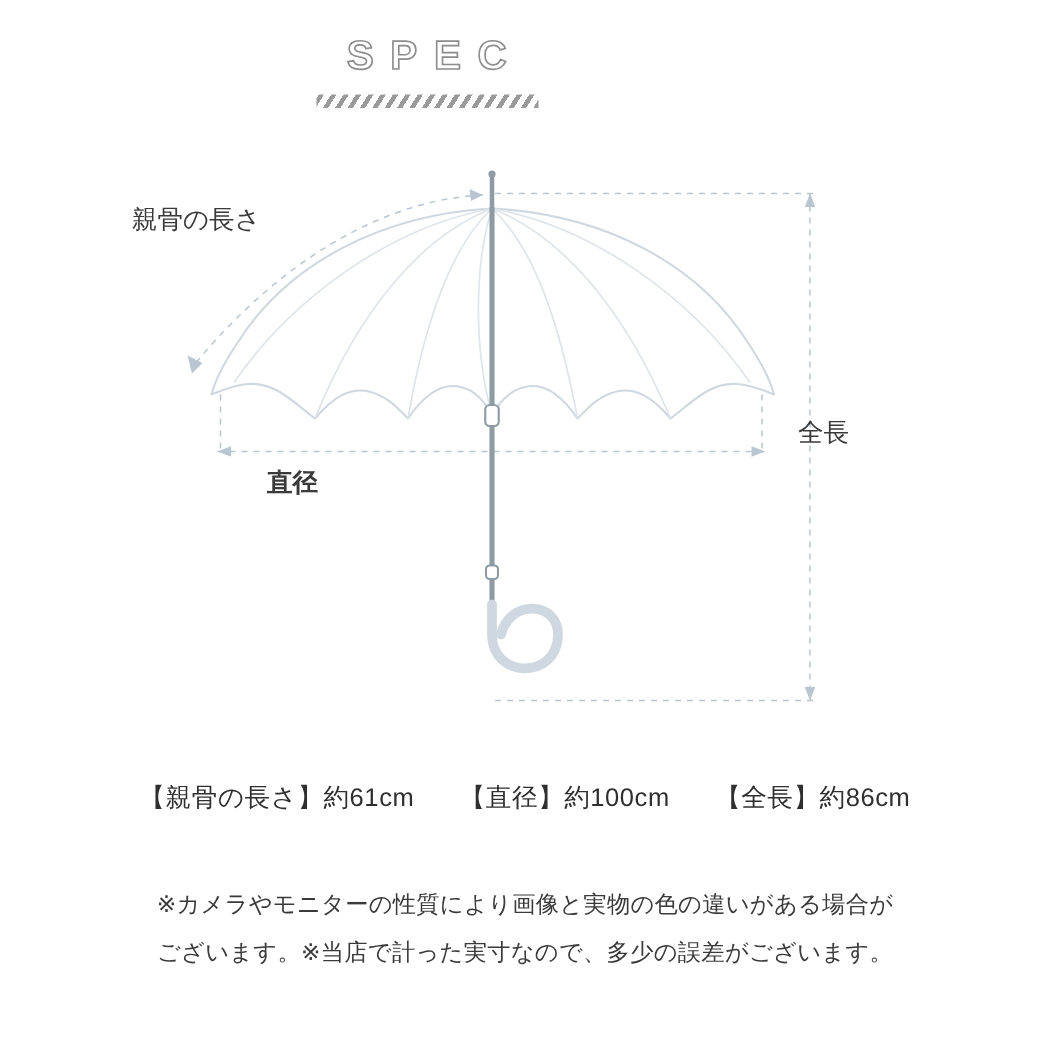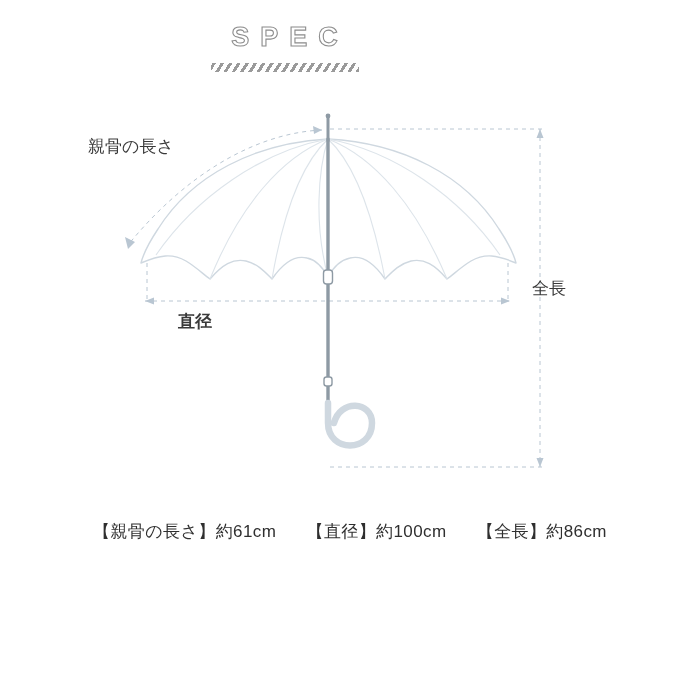--- a/index.html
+++ b/index.html
@@ -185,14 +185,18 @@
   </div>
 
   <div class="measure-line">
     <span>【親骨の長さ】約61cm</span>
     <span class="measure-gap"></span>
     <span>【直径】約100cm</span>
     <span class="measure-gap"></span>
     <span>【全長】約86cm</span>
   </div>
 
+  <div class="notes">
+    <div>※カメラやモニターの性質により画像と実物の色の違いがある場合が</div>
+    <div>ございます。※当店で計った実寸なので、多少の誤差がございます。</div>
+  </div>
 
 </div>
 
 </body></html>

